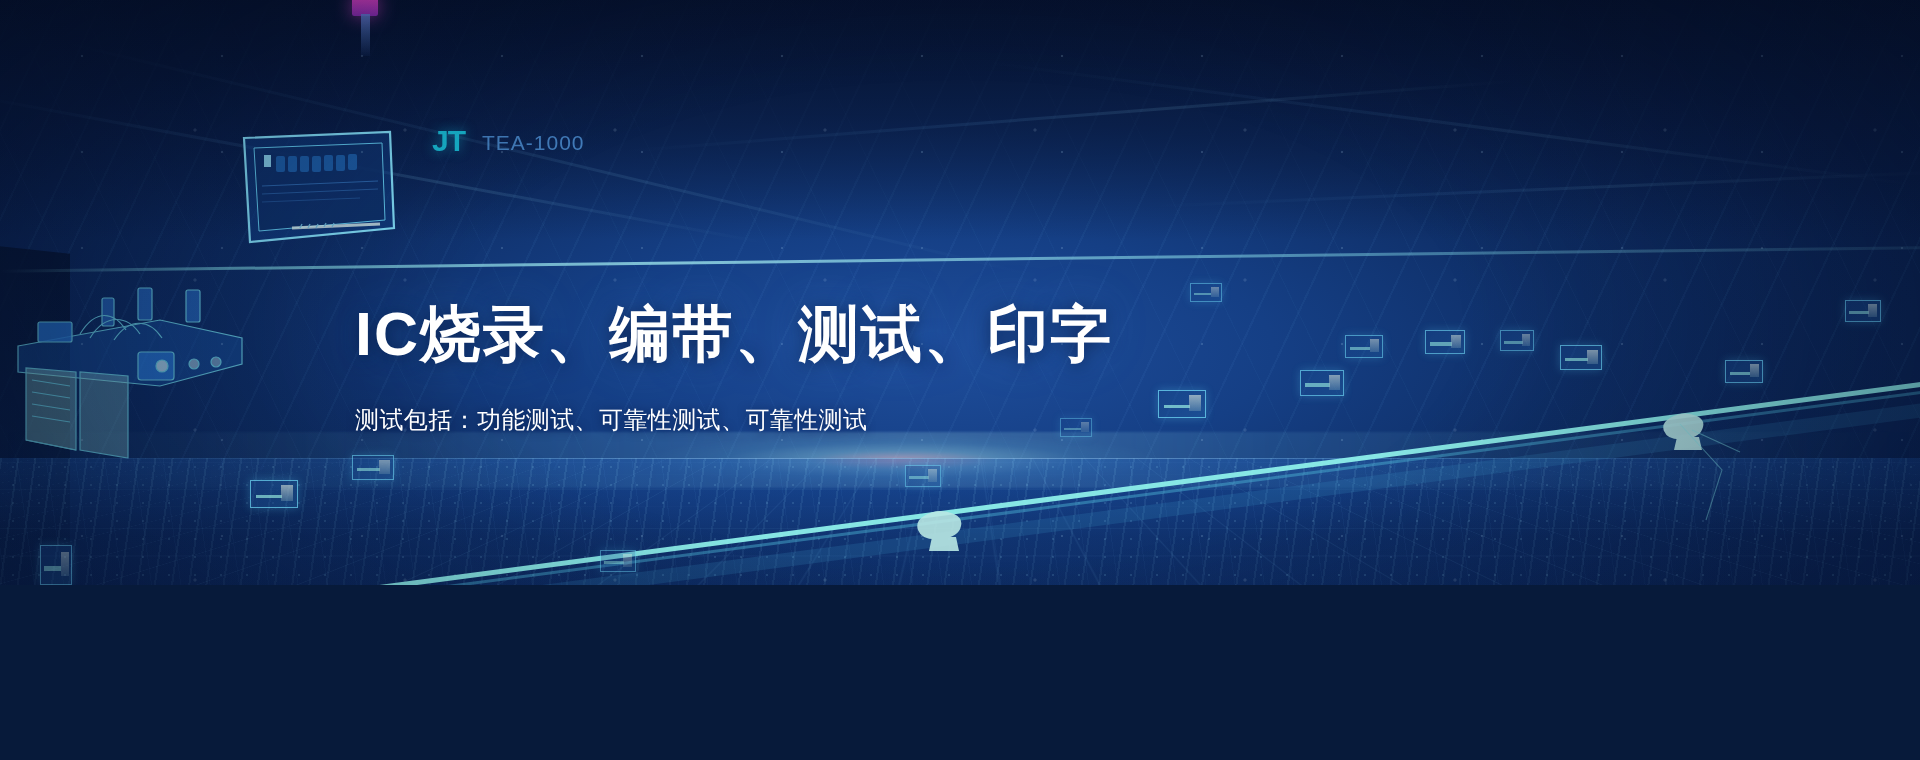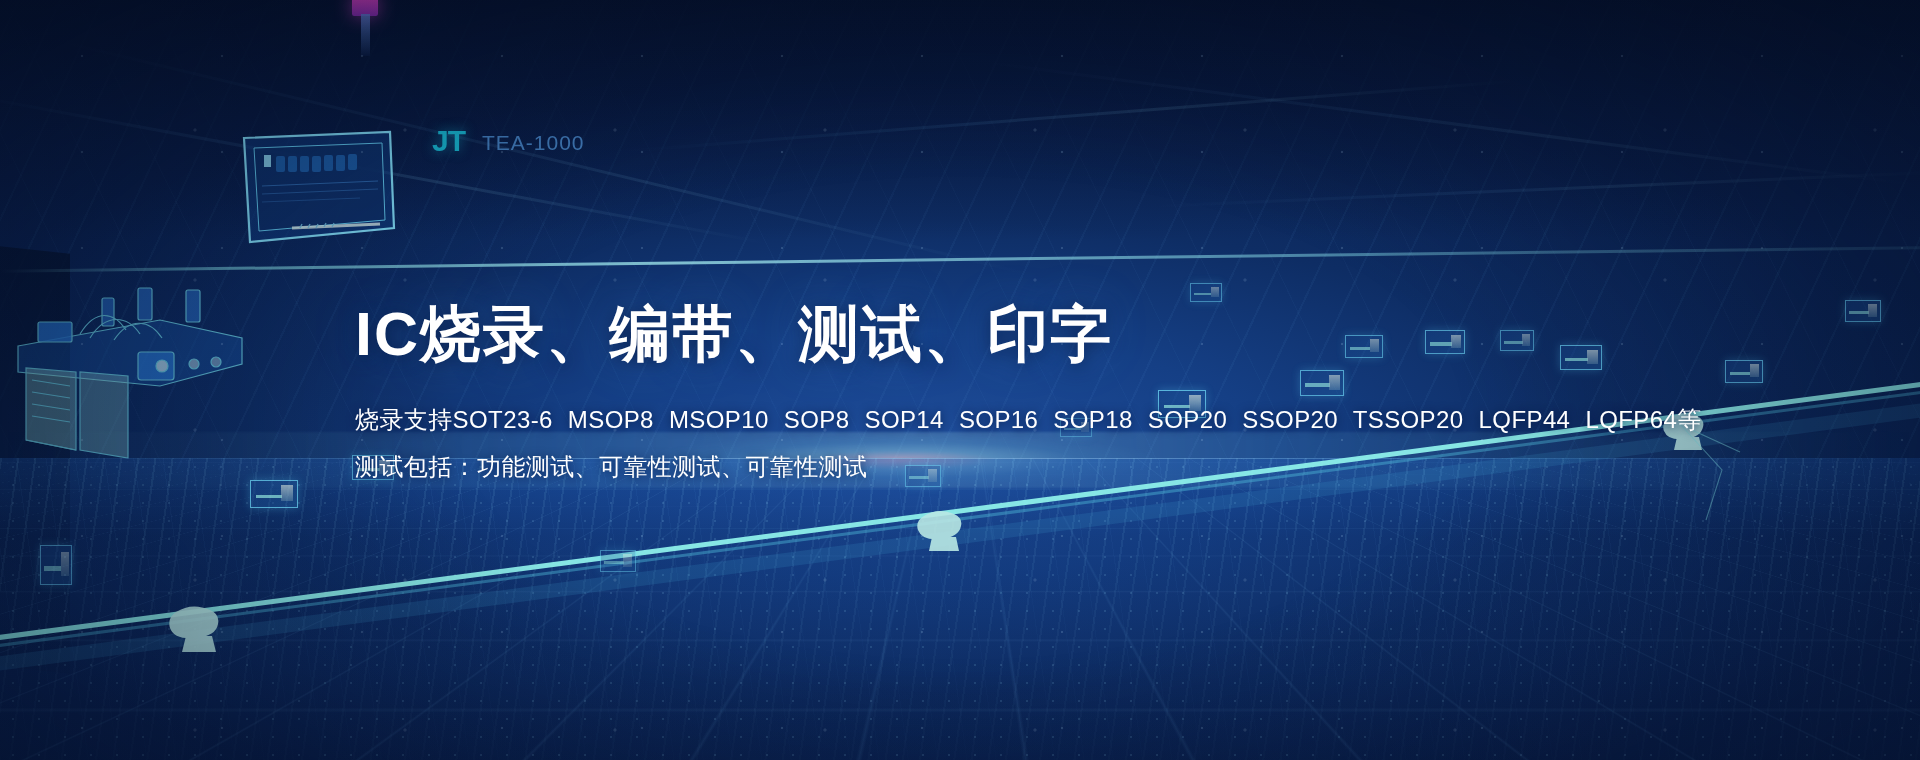--- a/index.html
+++ b/index.html
@@ -8,21 +8,21 @@
     padding: 0;
     background: #071a3a;
   }
   body {
     font-family: "Liberation Sans", "DejaVu Sans", sans-serif;
   }
 
   .banner {
     position: relative;
     width: 1920px;
-    height: 760px;
+    height: 585px;
     overflow: hidden;
     background: #404040;
     isolation: isolate;
   }
 
   
   .bg-base {
     position: absolute;
     inset: 0;
     background:
@@ -377,18 +377,17 @@
       <div class="chip" style="left: 1560px; top: 345px; width: 40px; height: 23px; opacity: 0.75;"></div>
       <div class="chip" style="left: 1725px; top: 360px; width: 36px; height: 21px; opacity: 0.65;"></div>
       <div class="chip" style="left: 1060px; top: 418px; width: 30px; height: 17px; opacity: 0.5;"></div>
       <div class="chip" style="left: 1845px; top: 300px; width: 34px; height: 20px; opacity: 0.55;"></div>
       <div class="chip" style="left: 40px; top: 545px; width: 30px; height: 38px; opacity: 0.45;"></div>
     </div>
 
   <div class="content">
     <h1 class="headline">IC烧录、编带、测试、印字</h1>
     <ul class="sublist">
-      <li class="subline spaced">烧录支持SOT23-6  MSOP8  MSOP10  SOP8  SOP14  SOP16  SOP18  SOP20  SSOP20  TSSOP20  LQFP44  LQFP64等</li>
       <li class="subline">测试包括：功能测试、可靠性测试、可靠性测试</li>
     </ul>
   </div>
 
 </div>
 
 </body></html>

